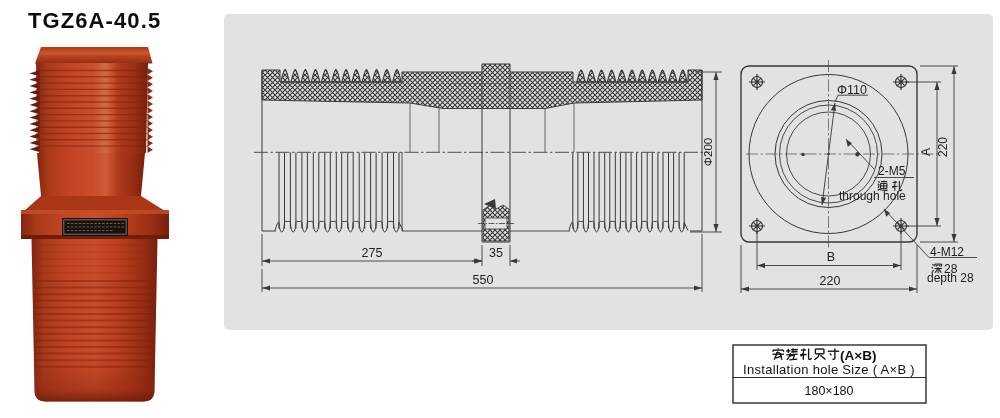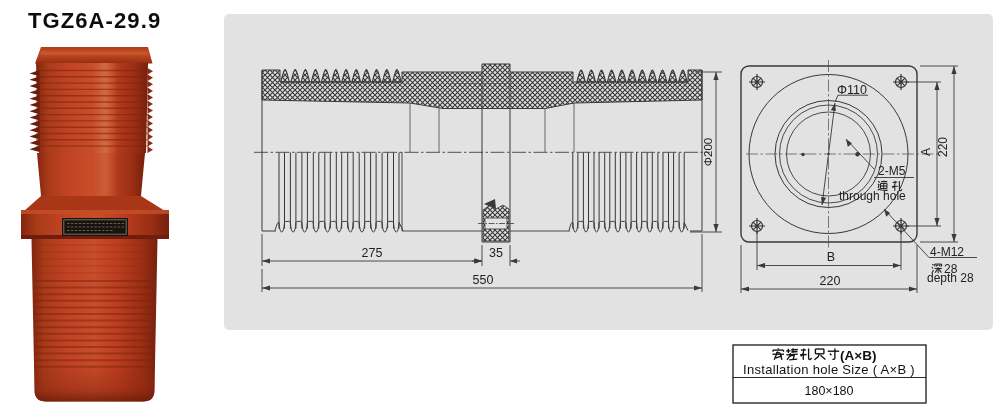--- a/index.html
+++ b/index.html
@@ -2,21 +2,21 @@
 <html><head>
 <meta charset="utf-8">
 <style>
 html,body{margin:0;padding:0;width:1000px;height:418px;background:#ffffff;font-family:"Liberation Sans",sans-serif;overflow:hidden}
 #page{position:relative;width:1000px;height:418px}
 </style>
 </head>
 <body>
 <div id="page">
 
-<div style="position:absolute;left:28px;top:8px;font-size:22px;font-weight:bold;letter-spacing:1.1px;color:#0d0d0d">TGZ6A-29.9</div>
+<div style="position:absolute;left:28px;top:8px;font-size:22px;font-weight:bold;letter-spacing:1.1px;color:#0d0d0d">TGZ6A-40.5</div>
 
 <div style="position:absolute;left:224px;top:14px;width:769px;height:316px;background:#e2e2e2;border-radius:5px"></div>
 <svg width="1000" height="418" style="position:absolute;left:0;top:0">
 <defs>
 <pattern id="xh" width="5.0" height="5.0" patternUnits="userSpaceOnUse">
 <path d="M0,0 L5,5 M5,0 L0,5" stroke="#383838" stroke-width="1.1"></path>
 </pattern>
 <linearGradient id="gBody" x1="0" y1="0" x2="1" y2="0">
 <stop offset="0" stop-color="#82250f"></stop>
           <stop offset="0.1" stop-color="#a83a18"></stop>

